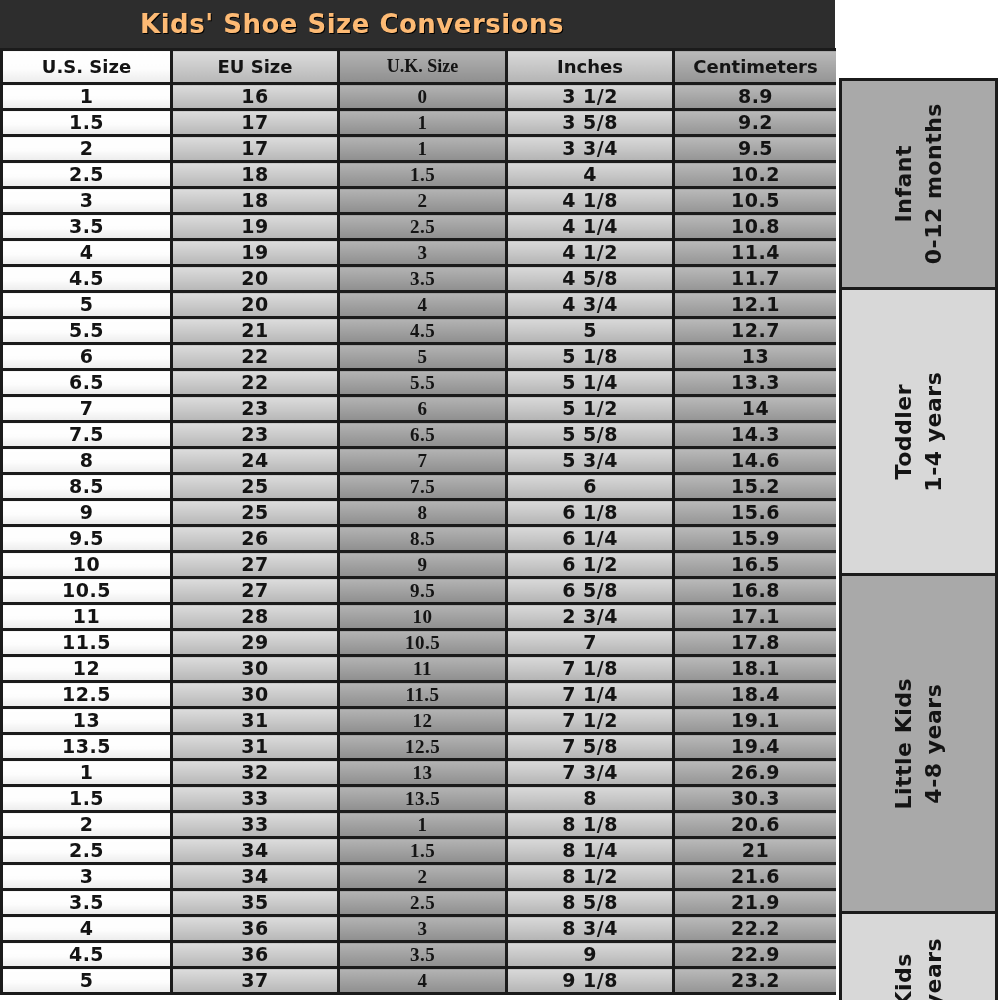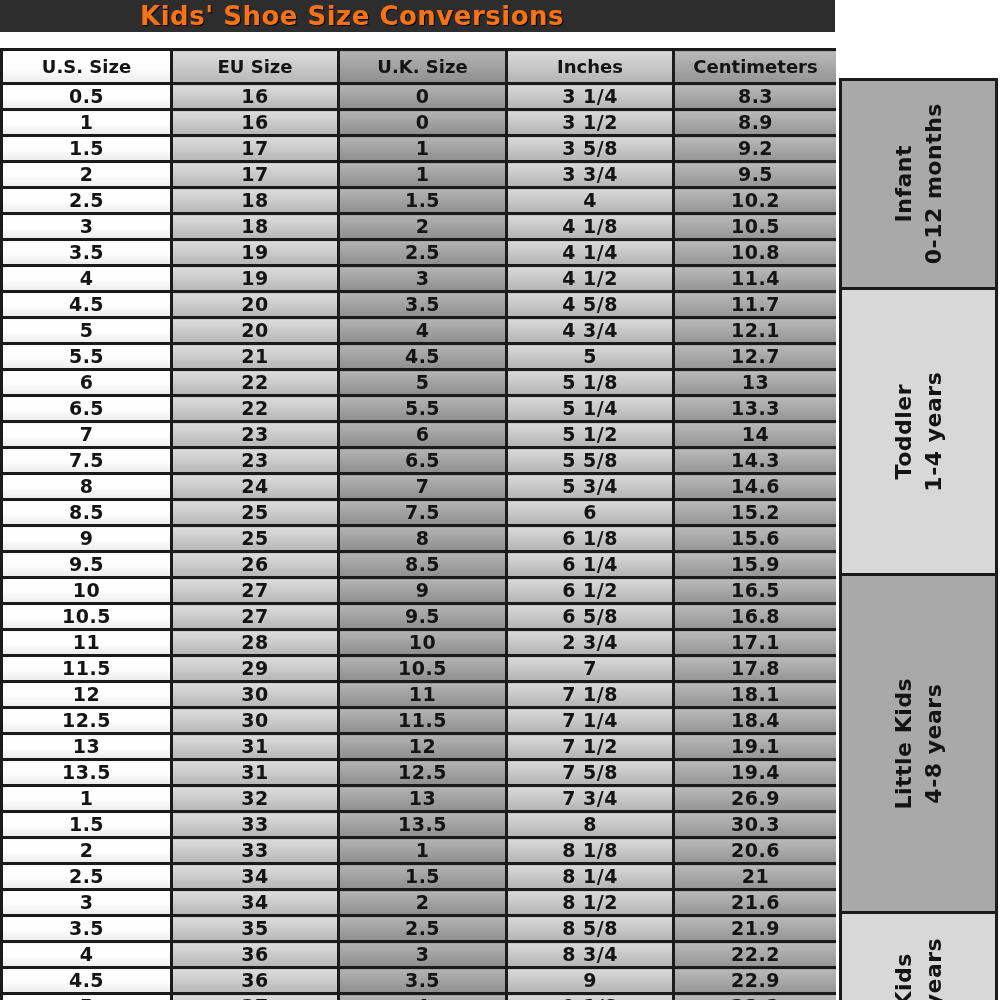--- a/index.html
+++ b/index.html
@@ -3,42 +3,42 @@
 <meta charset="utf-8">
 <style>
   html, body { margin: 0; padding: 0; background: #ffffff; }
   .stage {
     position: relative; width: 1000px; height: 1000px;
     overflow: hidden; background: #ffffff;
     font-family: "DejaVu Sans", "Liberation Sans", sans-serif;
     font-weight: bold;
   }
   .title-bar {
-    position: absolute; left: 0; top: 0; width: 835px; height: 32px;
-    background: #2d2d2d; color: #f97316;
+    position: absolute; left: 0; top: 0; width: 835px; height: 48px;
+    background: #2d2d2d; color: #fdba74;
     display: flex; align-items: center;
     padding-left: 140px; box-sizing: border-box;
     font-size: 26px; letter-spacing: 0.5px;
     text-shadow: 1px 1px 0 #000000;
   }
   table.conv-table {
     position: absolute; left: 0; top: 48px; width: 836px;
     border-collapse: collapse; table-layout: fixed;
   }
   .conv-table th, .conv-table td {
     border: 3px solid #1b1b1b;
     text-align: center; vertical-align: middle;
     padding: 0; color: #141414; font-weight: bold;
     overflow: hidden; white-space: nowrap;
   }
   .conv-table th { height: 31px; line-height: 31px; font-size: 18px; }
   .conv-table td { height: 23px; line-height: 23px; font-size: 19px; letter-spacing: 0.5px; }
   .c0 { background: linear-gradient(180deg, #ffffff, #fdfdfd 55%, #ececec); }
   .c1 { background: linear-gradient(180deg, #dcdcdc, #c8c8c8 55%, #b7b7b7); }
-  .c2 { background: linear-gradient(180deg, #b3b3b3, #9f9f9f 55%, #8f8f8f); }
+  .c2 { background: linear-gradient(180deg, #b3b3b3, #9f9f9f 55%, #8f8f8f); font-family: Liberation Serif, serif; }
   .c3 { background: linear-gradient(180deg, #d8d8d8, #c5c5c5 55%, #b4b4b4); }
   .c4 { background: linear-gradient(180deg, #b9b9b9, #a5a5a5 55%, #959595); }
   .age-col { position: absolute; left: 836px; top: 0; width: 164px; height: 1000px; background: #ffffff; }
   .age-box {
     position: absolute; left: 3px; width: 159px;
     border: 3px solid #1b1b1b; box-sizing: border-box;
     display: flex; align-items: center; justify-content: center;
   }
   .age-dark  { background: #a9a9a9; }
   .age-light { background: #d8d8d8; }
@@ -69,27 +69,20 @@
     <thead>
       <tr>
         <th class="c0">U.S. Size</th>
         <th class="c1">EU Size</th>
         <th class="c2">U.K. Size</th>
         <th class="c3">Inches</th>
         <th class="c4">Centimeters</th>
       </tr>
     </thead>
     <tbody>
-        <tr>
-          <td class="c0">0.5</td>
-          <td class="c1">16</td>
-          <td class="c2">0</td>
-          <td class="c3">3 1/4</td>
-          <td class="c4">8.3</td>
-        </tr>
         <tr>
           <td class="c0">1</td>
           <td class="c1">16</td>
           <td class="c2">0</td>
           <td class="c3">3 1/2</td>
           <td class="c4">8.9</td>
         </tr>
         <tr>
           <td class="c0">1.5</td>
           <td class="c1">17</td>

